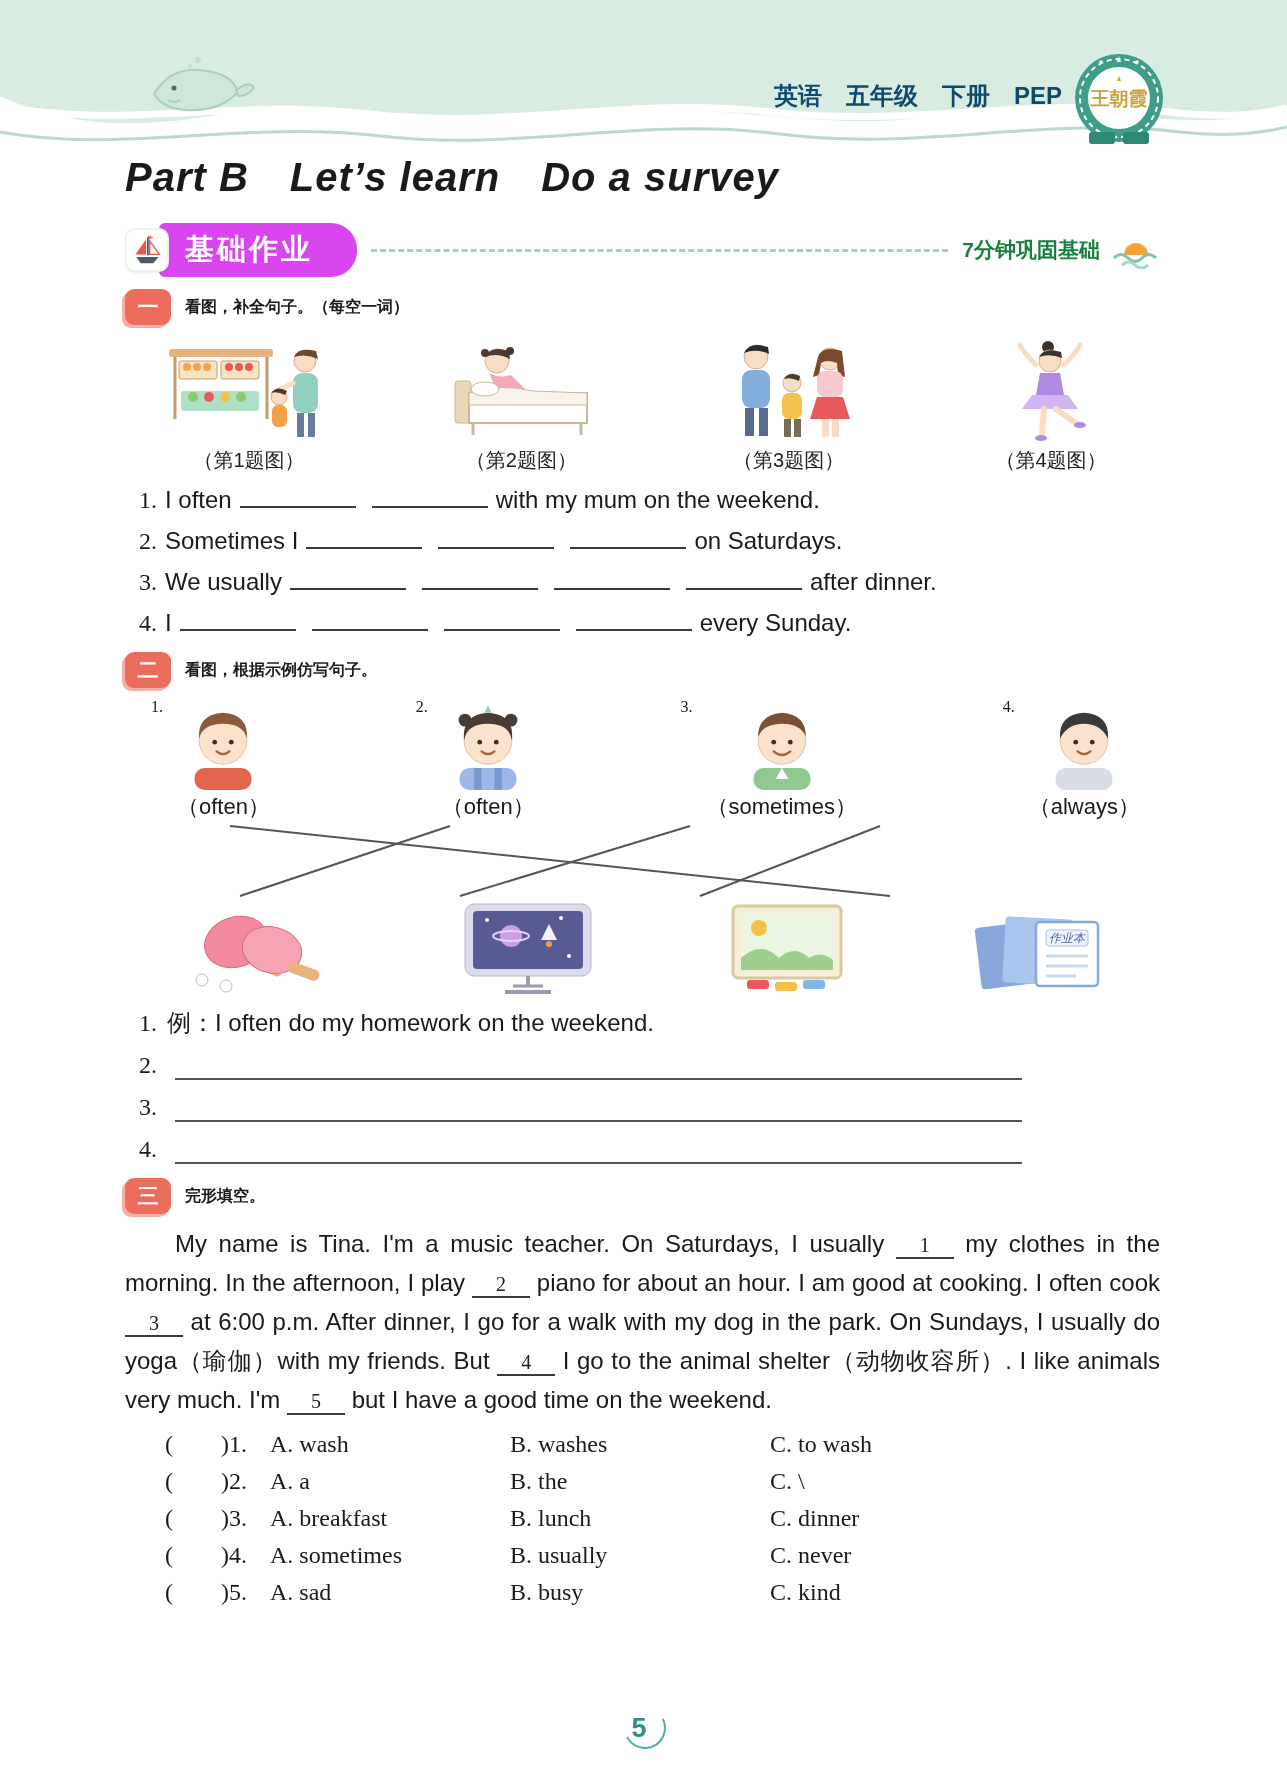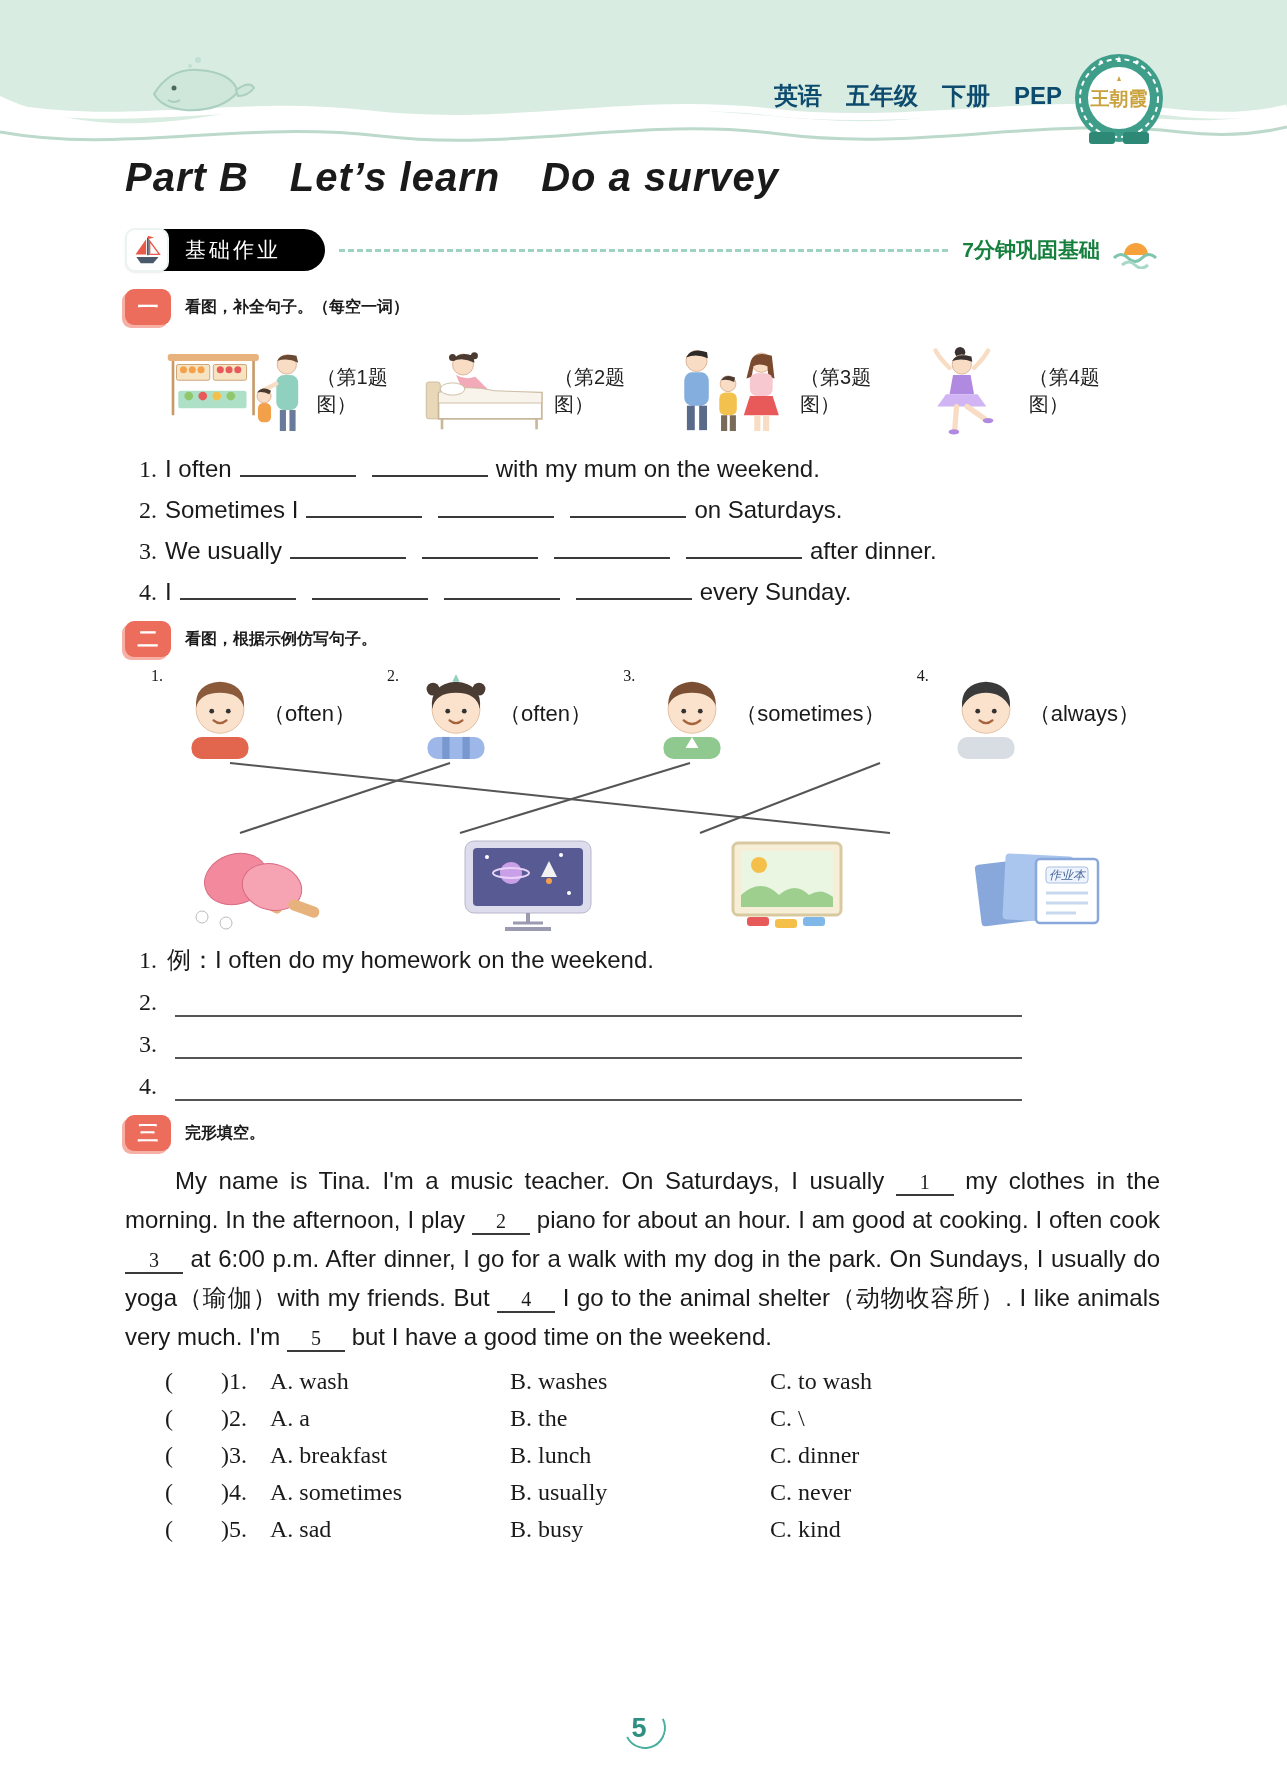--- a/index.html
+++ b/index.html
@@ -15,41 +15,41 @@
   .band-content { position: absolute; top: 80px; right: 225px; display: flex; align-items: center; gap: 28px; }
   .meta-text { font-size: 24px; font-weight: bold; color: #0c4a6e; white-space: pre; }
   .logo { position: absolute; top: 48px; right: 120px; }
   .logo-text { font-weight: bold; }
   
   .content { position: absolute; top: 146px; left: 125px; width: 1035px; }
   .page-title { text-align: left; font-size: 40px; font-weight: bold; letter-spacing: 1px; margin: 4px 40px 20px 0; white-space: pre; font-style: italic; }
   
   .section-row { display: flex; align-items: center; margin: 14px 0 10px; height: 50px; }
   .boat-badge { width: 44px; height: 44px; background: #fff; border: 2px solid #ecf4f0; border-radius: 10px; display: flex; align-items: center; justify-content: center; z-index: 2; box-shadow: 0 1px 2px rgba(0,0,0,.08); }
-  .ribbon { margin-left: -10px; background: #000000; color: #fff; font-weight: normal; font-size: 21px; letter-spacing: 3px; padding: 7px 44px 7px 26px; border-radius: 6px 26px 26px 6px; }
+  .ribbon { margin-left: -10px; background: #d946ef; color: #fff; font-weight: bold; font-size: 29px; letter-spacing: 3px; padding: 7px 44px 7px 26px; border-radius: 6px 26px 26px 6px; }
   .dash-line { flex: 1; border-top: 3px dashed #9ed3c0; margin: 0 14px; }
   .time-note { color: #15803d; font-size: 21px; font-weight: bold; white-space: nowrap; }
   .sun { margin-left: 10px; }
   
   .ex-header { display: flex; align-items: center; gap: 14px; margin: 14px 0 10px; }
   .ex-marker { position: relative; background: #ed6d5c; color: #fff; min-width: 46px; height: 36px; border-radius: 9px; display: flex; align-items: center; justify-content: center; font-size: 21px; font-weight: bold; box-shadow: -3px 3px 0 #f6b0a5; }
   .ex-title { font-size: 16px; font-weight: bold; }
   
   .pics { display: flex; justify-content: space-between; padding: 0 34px; }
-  .pic { display: flex; align-items: center; }
+  .pic { display: flex; flex-direction: column; align-items: center; }
   .caption { font-size: 20px; margin-top: 4px; color: #222; }
   
   .sent-list { margin: 10px 0 4px 14px; }
   .sent { font-size: 24px; margin: 11px 0; line-height: 30px; }
   .num { font-family: "Liberation Serif", serif; margin-right: 8px; }
   .blank { display: inline-block; width: 116px; height: 20px; border-bottom: 2px solid #3a3a3a; margin: 0 8px; vertical-align: baseline; }
   
   .people { display: flex; justify-content: space-between; padding: 0 20px 0 26px; }
   .person { display: flex; gap: 6px; }
-  .person-inner { display: flex; flex-direction: row; align-items: center; }
+  .person-inner { display: flex; flex-direction: column; align-items: center; }
   .adverb { font-size: 22px; margin-top: 2px; }
   .match-lines { display: block; width: 1035px; height: 74px; margin: 2px 0; }
   .things { display: flex; justify-content: space-between; align-items: flex-end; padding: 0 50px 0 55px; font-style: italic; }
   .ans-list { margin: 12px 0 4px 14px; }
   .ans { display: flex; align-items: baseline; font-size: 24px; margin: 12px 0; line-height: 30px; }
   .ans-text { margin-left: 2px; }
   .write-line { flex: 1; border-bottom: 2px solid #555; height: 24px; margin-left: 8px; margin-right: 138px; align-self: flex-end; }
   
   .passage { font-size: 24px; line-height: 39px; text-align: justify; text-indent: 50px; margin-top: 4px; }
   .cloze { display: inline-block; min-width: 58px; border-bottom: 2px solid #3a3a3a; text-align: center; font-size: 20px; line-height: 22px; height: 25px; font-family: "Liberation Serif", serif; text-indent: 0; }

